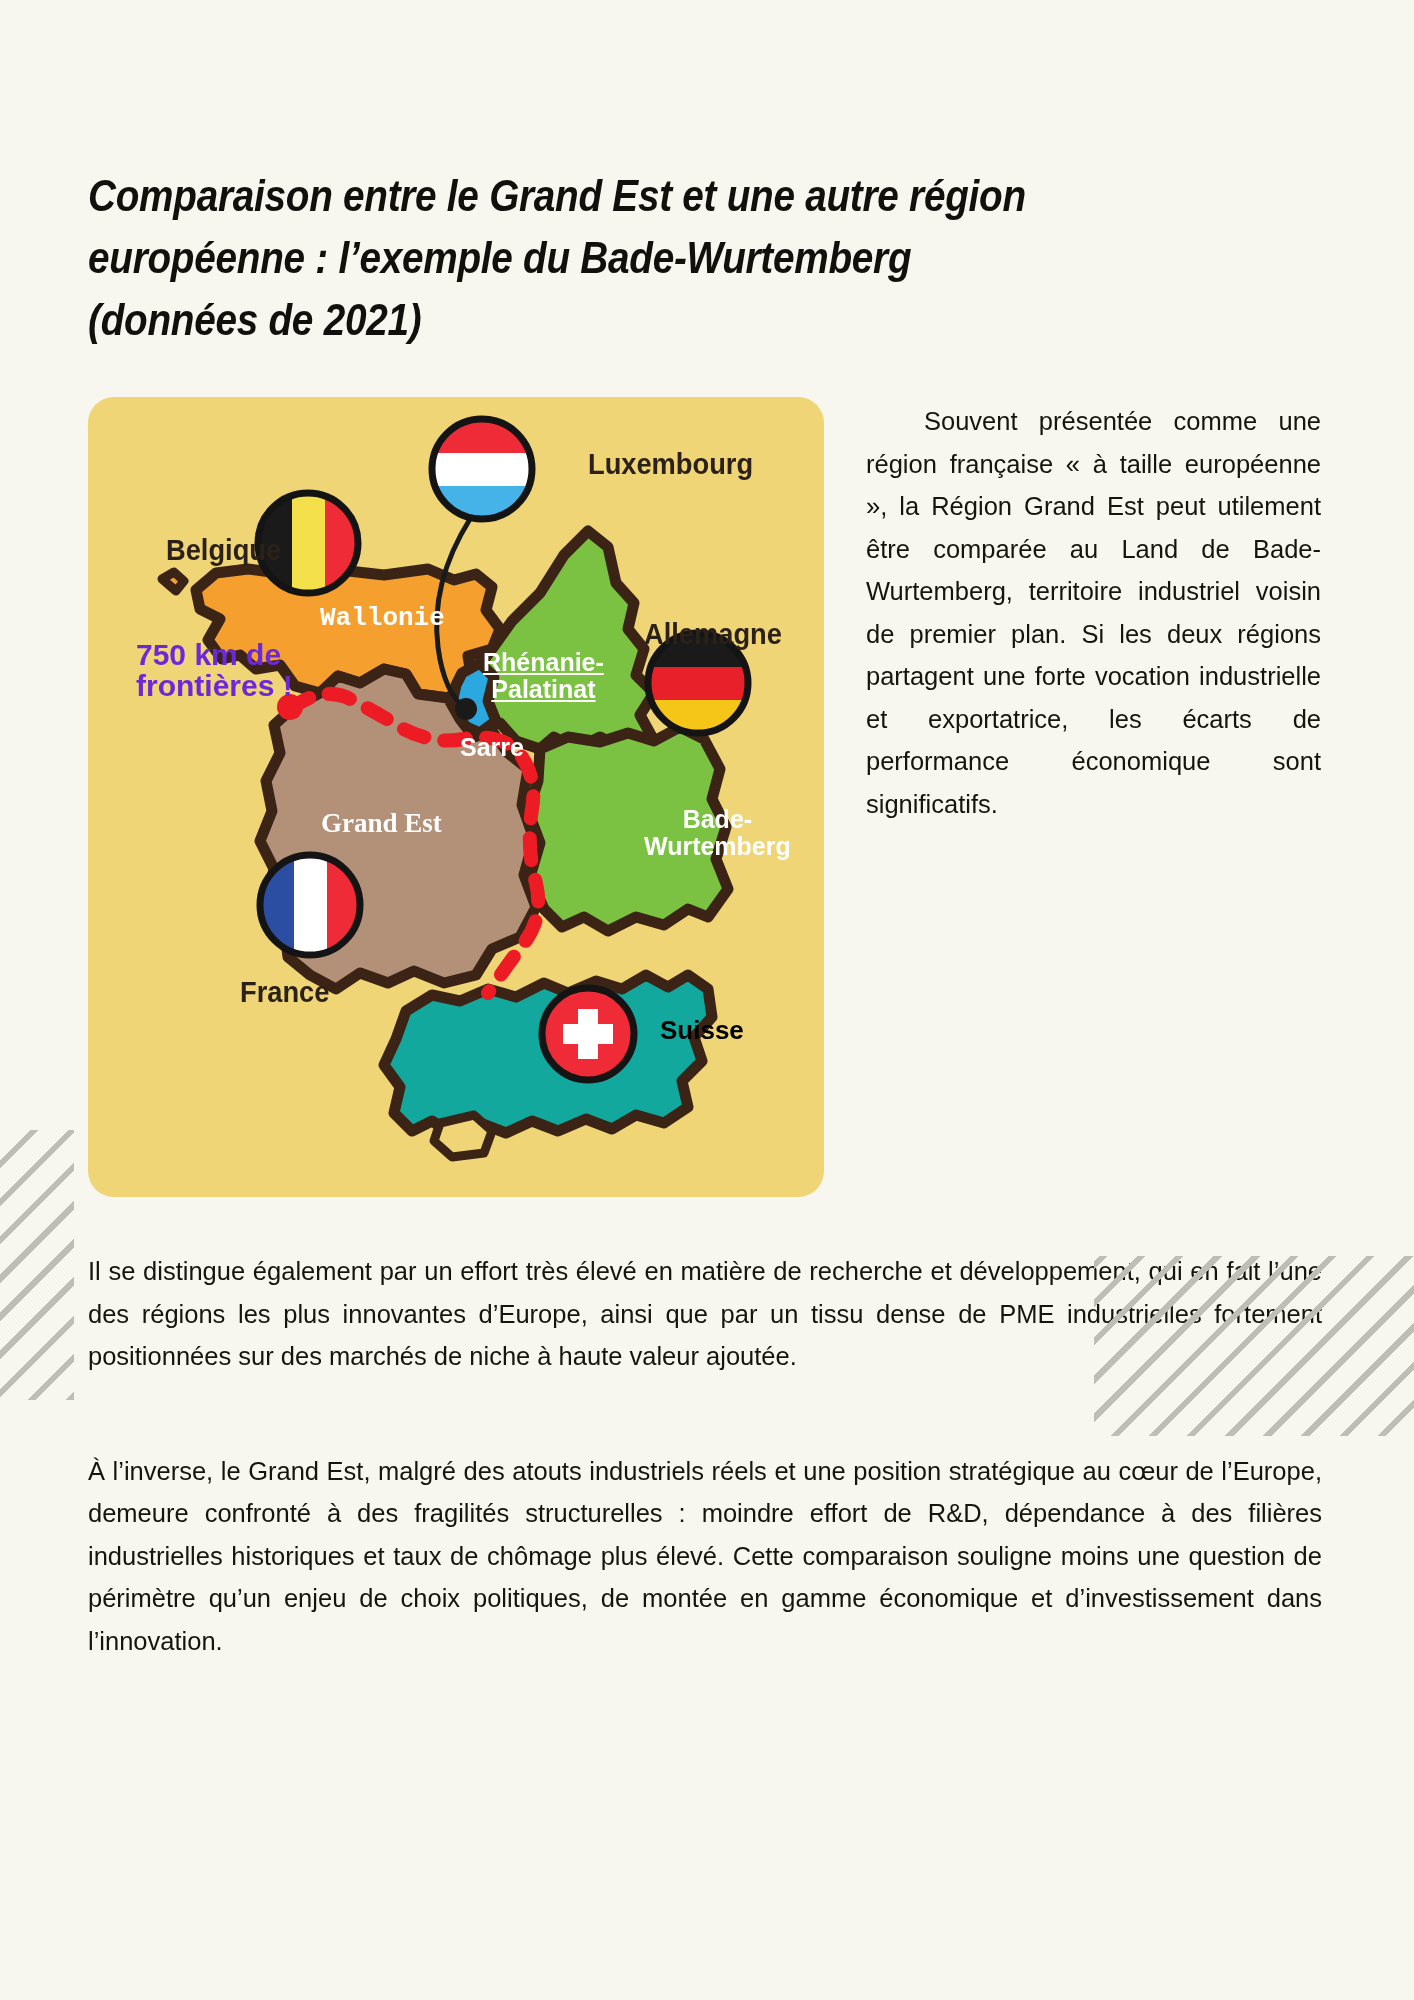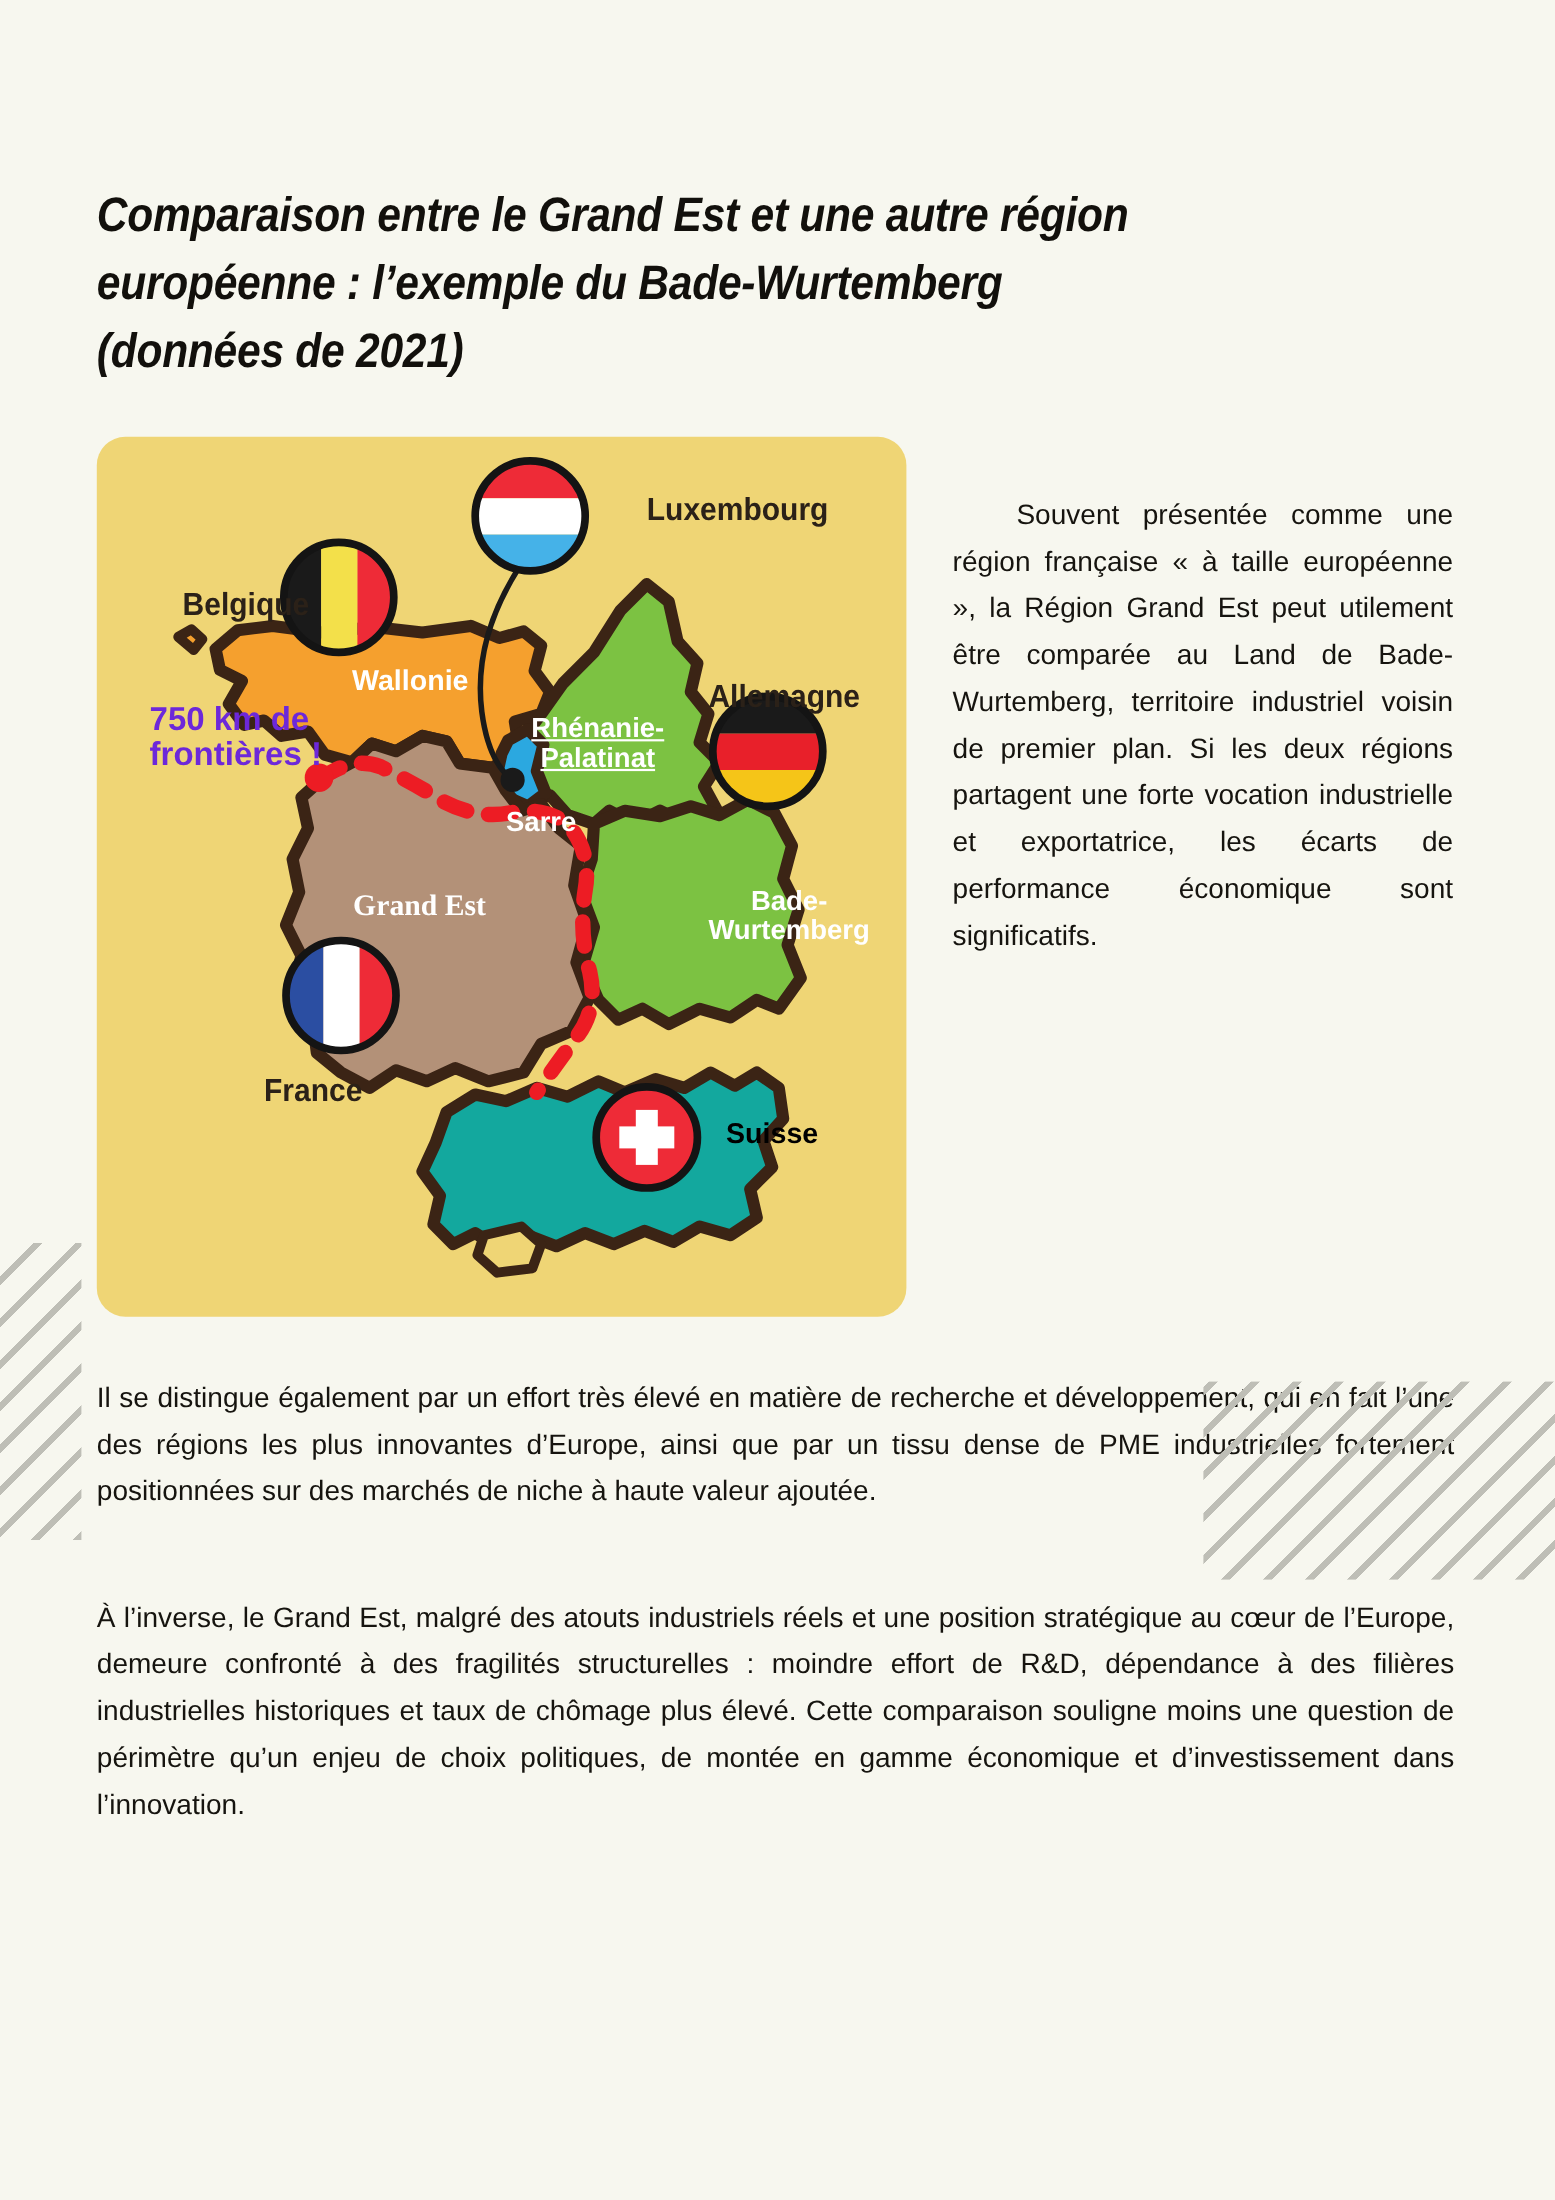--- a/index.html
+++ b/index.html
@@ -86,21 +86,21 @@
     line-height: 1.06;
   }
   .lbl-dark { color: #2B2118; }
   .lbl-white { color: #FFFFFF; }
   .lbl-red   { color: #6d28d9; }
 
   .lbl-luxembourg { left: 500px; top: 52px;  font-size: 29px; transform: scaleX(0.94); transform-origin:left top;}
   .lbl-belgique   { left: 78px;  top: 138px; font-size: 29px; transform: scaleX(0.94); transform-origin:left top;}
   .lbl-allemagne  { left: 556px; top: 222px; font-size: 29px; transform: scaleX(0.94); transform-origin:left top;}
   .lbl-france     { left: 152px; top: 580px; font-size: 29px; transform: scaleX(0.94); transform-origin:left top;}
-  .lbl-wallonie   { left: 232px; top: 208px; font-size: 26px; }
+  .lbl-wallonie   { left: 232px; top: 208px; font-size: 26px; font-family: Liberation Mono, monospace; }
   .lbl-rhenanie   { left: 395px; top: 252px; font-size: 25px; text-align: center; text-decoration: underline; }
   .lbl-sarre      { left: 372px; top: 337px; font-size: 25px; }
   .lbl-grandest   { left: 233px; top: 412px; font-size: 27px; font-family: Liberation Serif, serif; }
   .lbl-badewurt   { left: 556px; top: 409px; font-size: 25px; text-align: center; }
   .lbl-suisse     { left: 572px; top: 620px; font-size: 26px; color: #000000;}
   .lbl-frontieres { left: 48px;  top: 243px; font-size: 30px; line-height: 1.02; }
 
   
   .col-right {
     position: absolute;
@@ -112,21 +112,21 @@
     font-family: "Liberation Sans", sans-serif;
     font-weight: 400;
     font-size: 25.5px;
     line-height: 42.5px;
     color: #16140F;
     text-align: justify;
     text-justify: inter-word;
     margin: 0;
   }
   .col-right .body-text + .body-text { margin-top: 42px; }
-  .indent { text-indent: 58px; margin-top: 47px; }
+  .indent { text-indent: 58px; }
 
   .bottom-block {
     position: absolute;
     left: 88px;
     top: 1250px;
     width: 1234px;
   }
   .bottom-block .body-text + .body-text { margin-top: 72px; }
 </style>
 </head>

